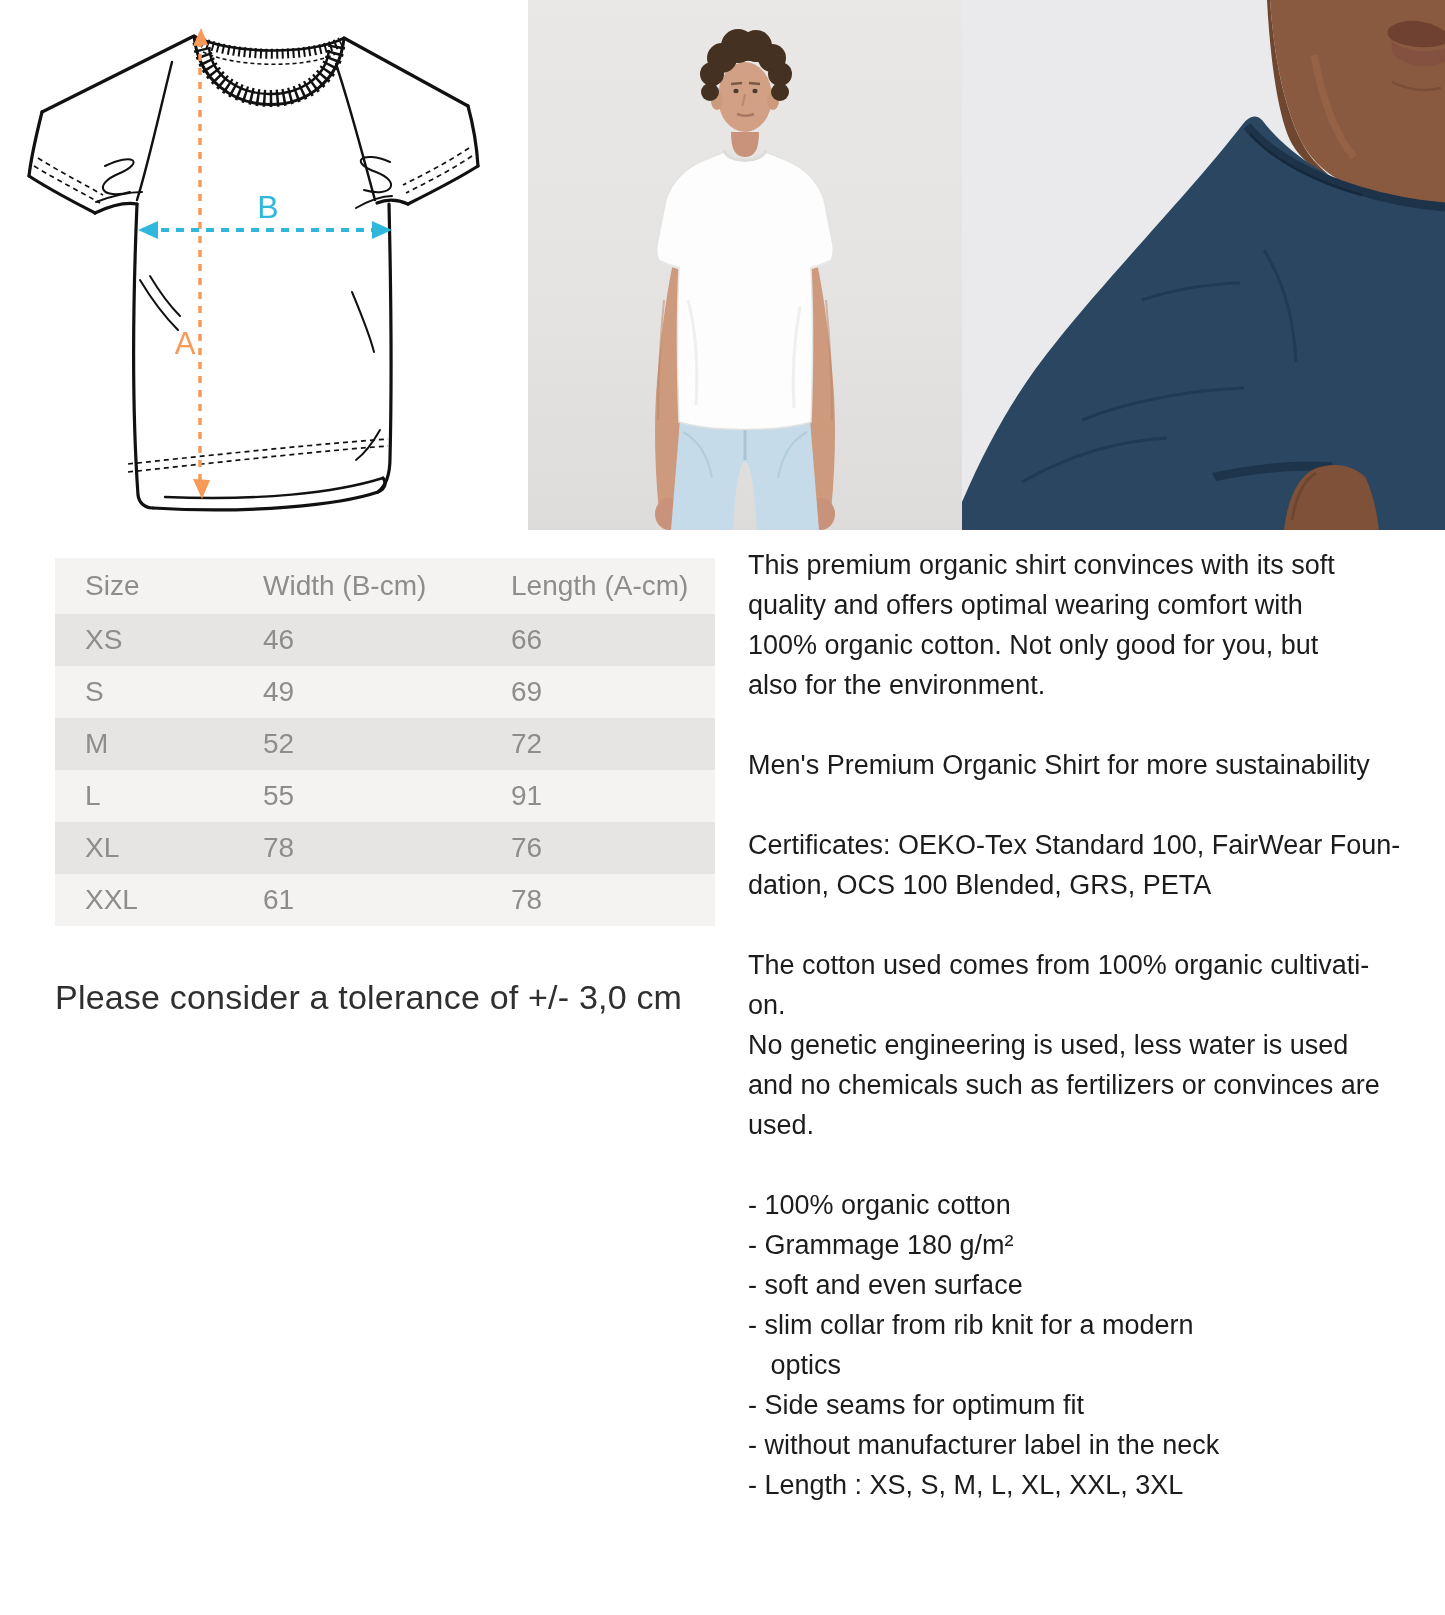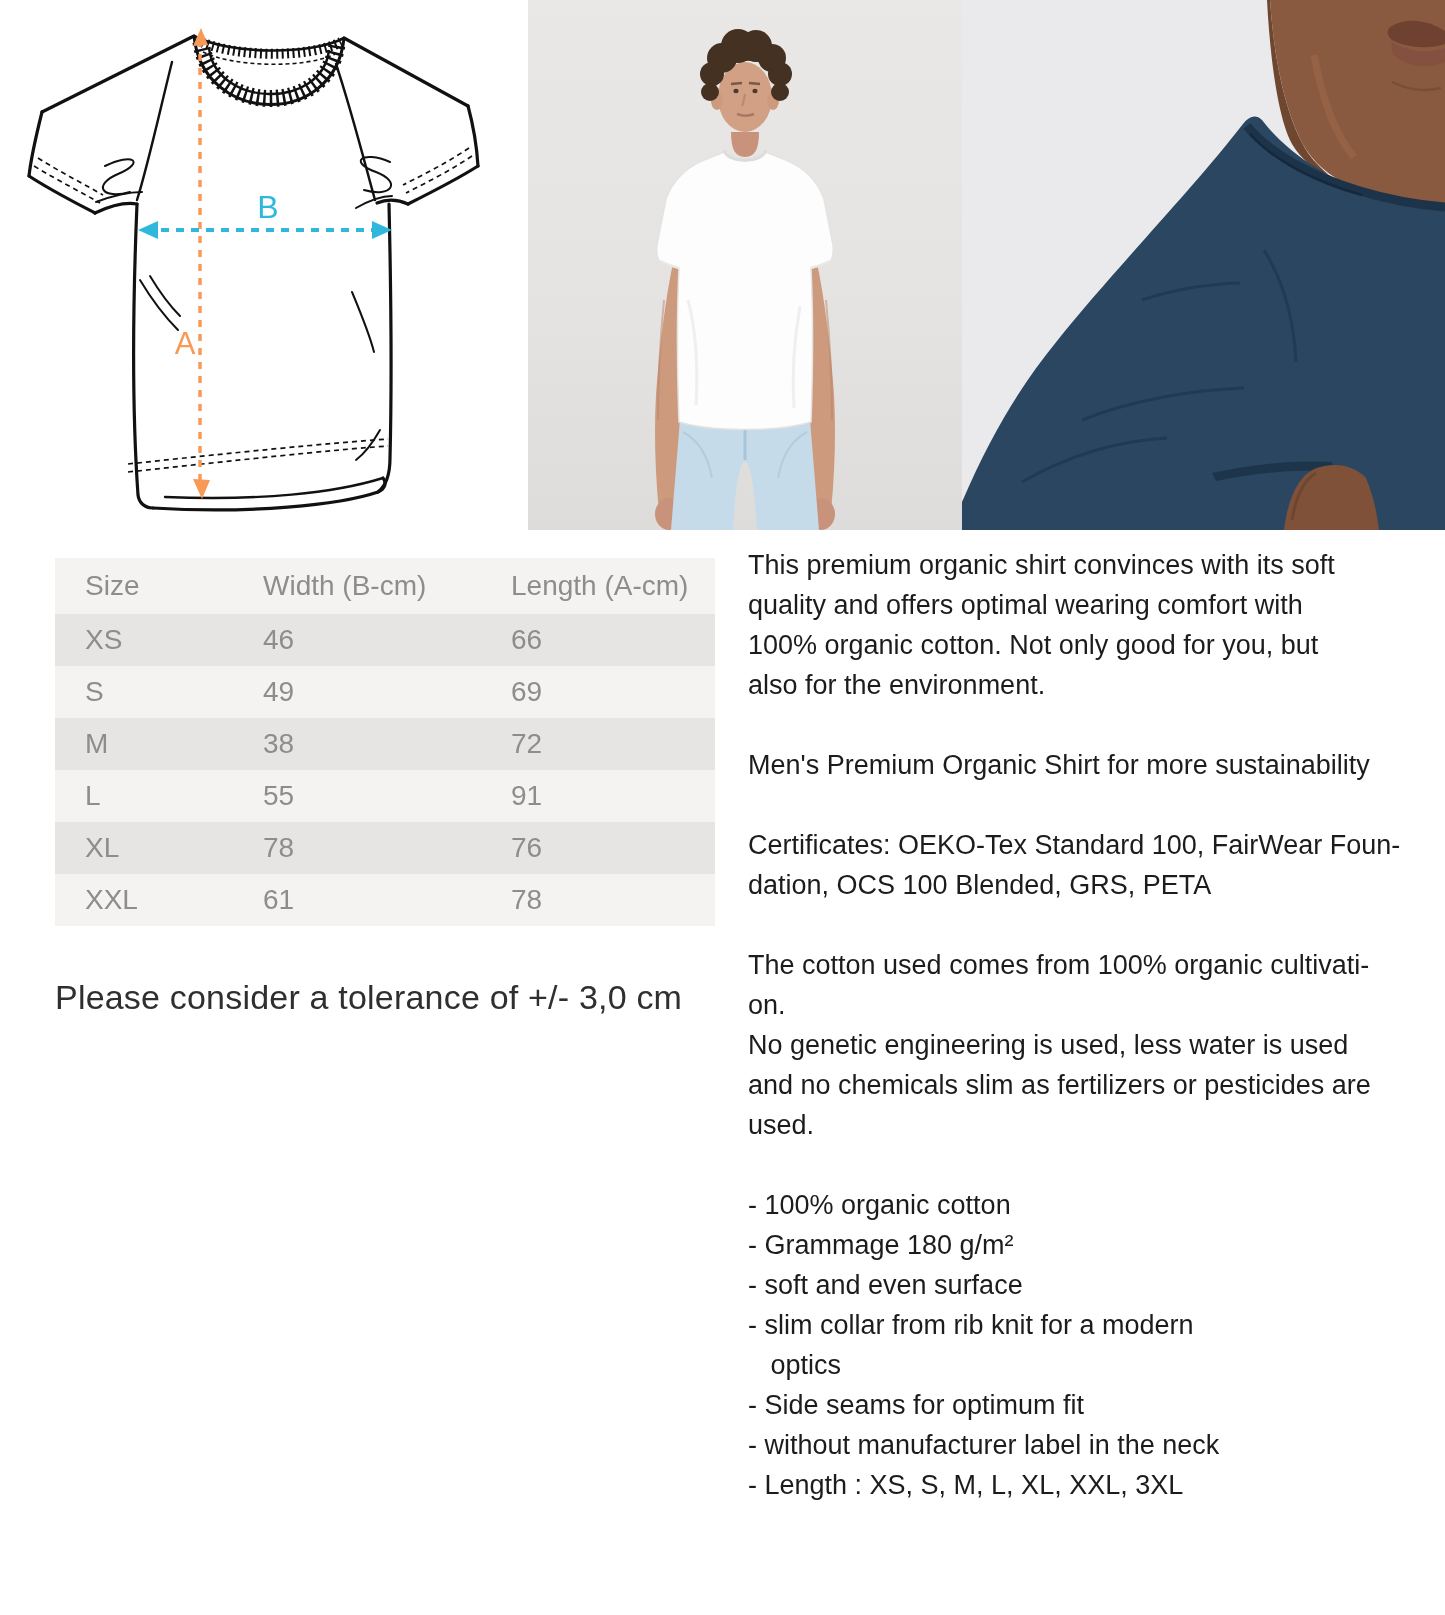--- a/index.html
+++ b/index.html
@@ -254,21 +254,21 @@
               <td>46</td>
               <td>66</td>
             </tr>
             <tr>
               <td>S</td>
               <td>49</td>
               <td>69</td>
             </tr>
             <tr>
               <td>M</td>
-              <td>38</td>
+              <td>52</td>
               <td>72</td>
             </tr>
             <tr>
               <td>L</td>
               <td>55</td>
               <td>91</td>
             </tr>
             <tr>
               <td>XL</td>
               <td>78</td>
@@ -296,21 +296,21 @@
           <div class="line">Men's Premium Organic Shirt for more sustainability</div>
         </div>
         <div class="para">
           <div class="line">Certificates: OEKO-Tex Standard 100, FairWear Foun-</div>
           <div class="line">dation, OCS 100 Blended, GRS, PETA</div>
         </div>
         <div class="para">
           <div class="line">The cotton used comes from 100% organic cultivati-</div>
           <div class="line">on.</div>
           <div class="line">No genetic engineering is used, less water is used</div>
-          <div class="line">and no chemicals slim as fertilizers or pesticides are</div>
+          <div class="line">and no chemicals such as fertilizers or convinces are</div>
           <div class="line">used.</div>
         </div>
         <div class="para">
           <div class="line">- 100% organic cotton</div>
           <div class="line">- Grammage 180 g/m²</div>
           <div class="line">- soft and even surface</div>
           <div class="line">- slim collar from rib knit for a modern</div>
           <div class="line">   optics</div>
           <div class="line">- Side seams for optimum fit</div>
           <div class="line">- without manufacturer label in the neck</div>

